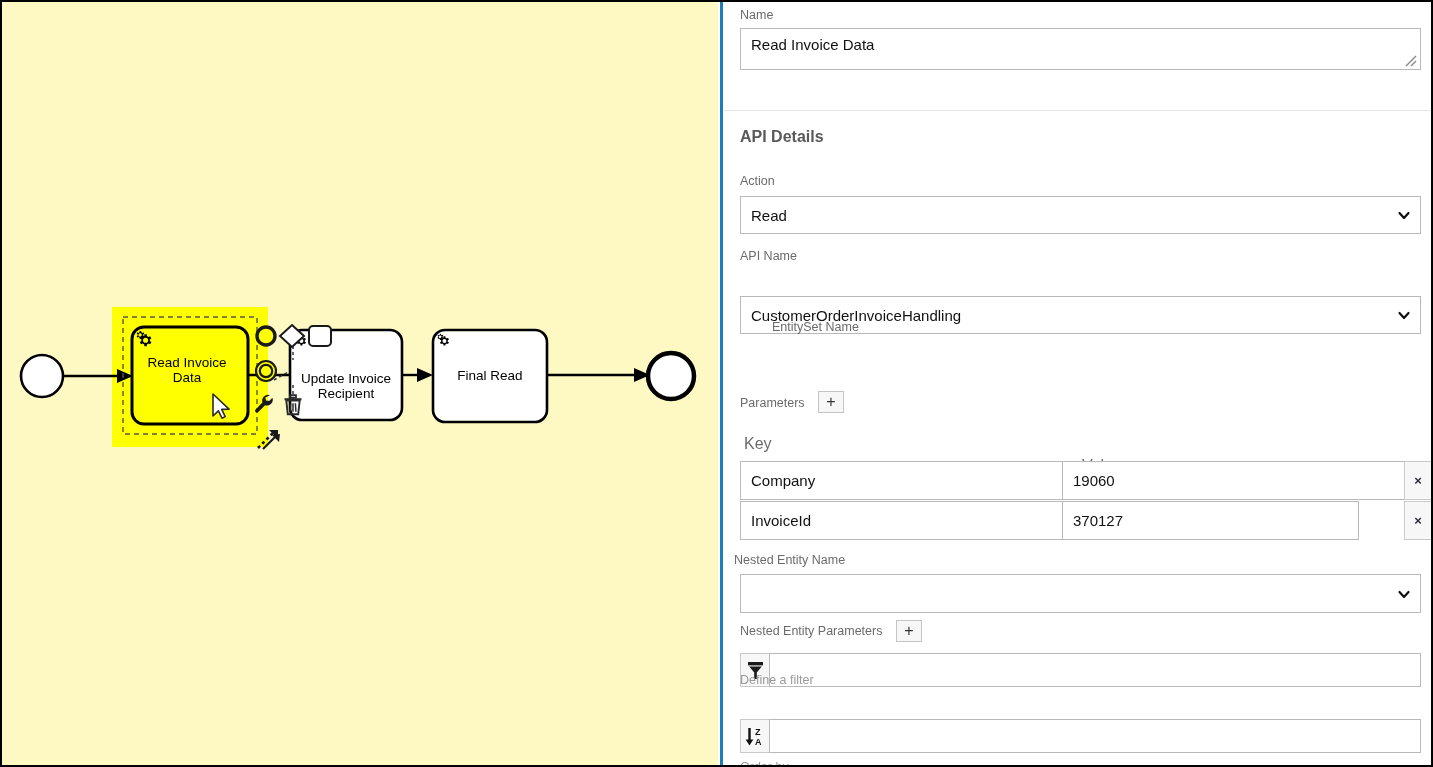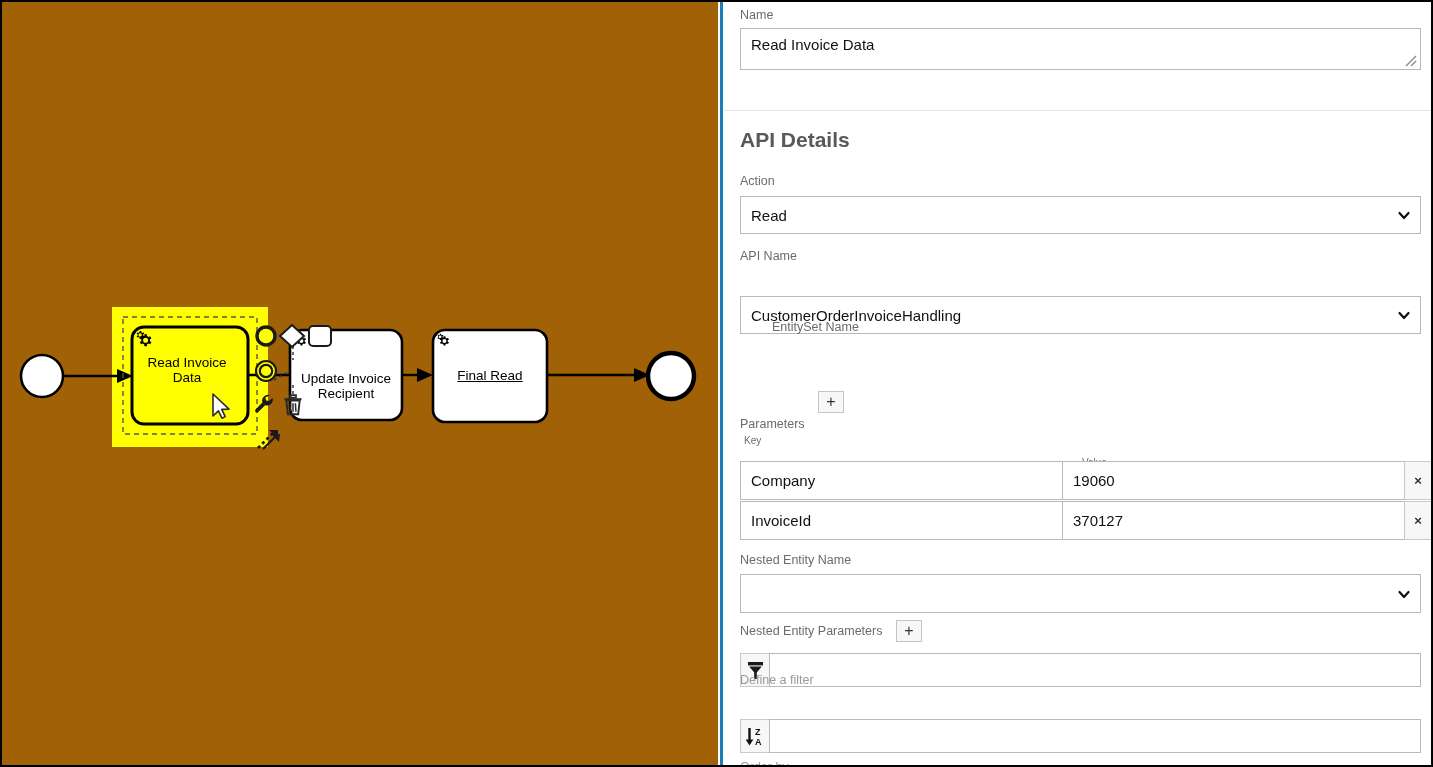--- a/index.html
+++ b/index.html
@@ -15,37 +15,37 @@
     width: 1433px; height: 767px;
     background: #ffffff;
     border: 2px solid #000000;
   }
 
   
   #canvas {
     position: absolute;
     left: 0; top: 0;
     width: 716px; height: 763px;
-    background: #a16207;
+    background: #fef9c3;
     overflow: hidden;
   }
   #canvas-svg { position: absolute; left: 0; top: 0; }
 
   .bpmn-label {
     position: absolute;
     font-family: "Liberation Sans", sans-serif;
     font-size: 13.5px;
     color: #000000;
     text-align: center;
     line-height: 15px;
     white-space: pre-line;
     pointer-events: none;
   }
   #label-read  { left: 133px; top: 353px; width: 104px; }
-  #label-final { left: 436px; top: 366px; width: 104px; text-decoration: underline; }
+  #label-final { left: 436px; top: 366px; width: 104px; }
   #label-update{ left: 292px; top: 357px; width: 104px; margin-top: 12px; }
 
   
   #panel {
     position: absolute;
     left: 716px; top: 0;
     width: 713px; height: 763px;
     background: #ffffff;
     overflow: hidden;
   }
@@ -65,21 +65,21 @@
 
   .fld-label {
     position: absolute;
     font-size: 12.5px;
     color: #6b6b6b;
     font-family: "Liberation Sans", sans-serif;
     white-space: nowrap;
   }
   .sec-title {
     position: absolute;
-    font-size: 21px;
+    font-size: 16px;
     font-weight: bold;
     color: #595959;
     font-family: "Liberation Sans", sans-serif;
   }
 
   .inp {
     position: absolute;
     background: #ffffff;
     border: 1px solid #b9b9b9;
     font-family: "Liberation Sans", sans-serif;
@@ -126,21 +126,21 @@
     font-family: "Liberation Sans", sans-serif;
     display: flex;
     align-items: center;
     justify-content: center;
     cursor: pointer;
     line-height: 1;
   }
 
   .col-head {
     position: absolute;
-    font-size: 10px;
+    font-size: 16px;
     color: #6b6b6b;
     font-family: "Liberation Sans", sans-serif;
   }
 
   .xbtn {
     position: absolute;
     border: 1px solid #c9c9c9;
     background: #f7f7f7;
     display: flex;
     align-items: center;
@@ -297,39 +297,39 @@
     <div class="sel-wrap" style="left:22px; top:269px; width:681px; height:38px;margin-top:25px;">
       <div class="sel-box"></div>
       <div class="sel-text">CustomerOrderInvoiceHandling</div>
       <svg class="chev" viewBox="0 0 14 14">
         <path d="M2.5 5 L7 10 L11.5 5" fill="none" stroke="#111" stroke-width="2.2" stroke-linecap="round" stroke-linejoin="round"></path>
       </svg>
     </div>
 
     <div class="fld-label" style="left:22px; top:318px;margin-left:32px;">EntitySet Name</div>
 
-    <div class="fld-label" style="left:22px; top:415px;">Parameters</div>
+    <div class="fld-label" style="left:22px; top:394px;">Parameters</div>
     <div class="plus-btn" style="left:100px; top:389px; width:26px; height:22px;">+</div>
 
     <div class="col-head" style="left:26px; top:433px;">Key</div>
     <div class="col-head" style="left:364px; top:455px;">Value</div>
 
     <div>
       <input class="inp" style="left: 22px; top: 459px; width: 343px; height: 39px;" value="Company">
       <input class="inp" style="left: 344px; top: 459px; width: 343px; height: 39px;" value="19060">
       <div class="xbtn" style="left:686px; top:459px; width:28px; height:39px;">×</div>
     </div>
 
     <div>
       <input class="inp" style="left: 22px; top: 499px; width: 343px; height: 39px;" value="InvoiceId">
-      <input class="inp" style="left: 344px; top: 499px; width: 343px; height: 39px;" value="370127">
+      <input class="inp" style="left: 344px; top: 499px; width: 297px; height: 39px;" value="370127">
       <div class="xbtn" style="left:686px; top:499px; width:28px; height:39px;">×</div>
     </div>
 
-    <div class="fld-label" style="left:22px; top:551px;">Nested Entity Name</div>
+    <div class="fld-label" style="left:16px; top:551px;">Nested Entity Name</div>
     <div class="sel-wrap" style="left:22px; top:572px; width:681px; height:39px;">
       <div class="sel-box"></div>
       <div class="sel-text"></div>
       <svg class="chev" viewBox="0 0 14 14">
         <path d="M2.5 5 L7 10 L11.5 5" fill="none" stroke="#111" stroke-width="2.2" stroke-linecap="round" stroke-linejoin="round"></path>
       </svg>
     </div>
 
     <div class="fld-label" style="left:22px; top:622px;">Nested Entity Parameters</div>
     <div class="plus-btn" style="left:178px; top:618px; width:26px; height:22px;">+</div>

